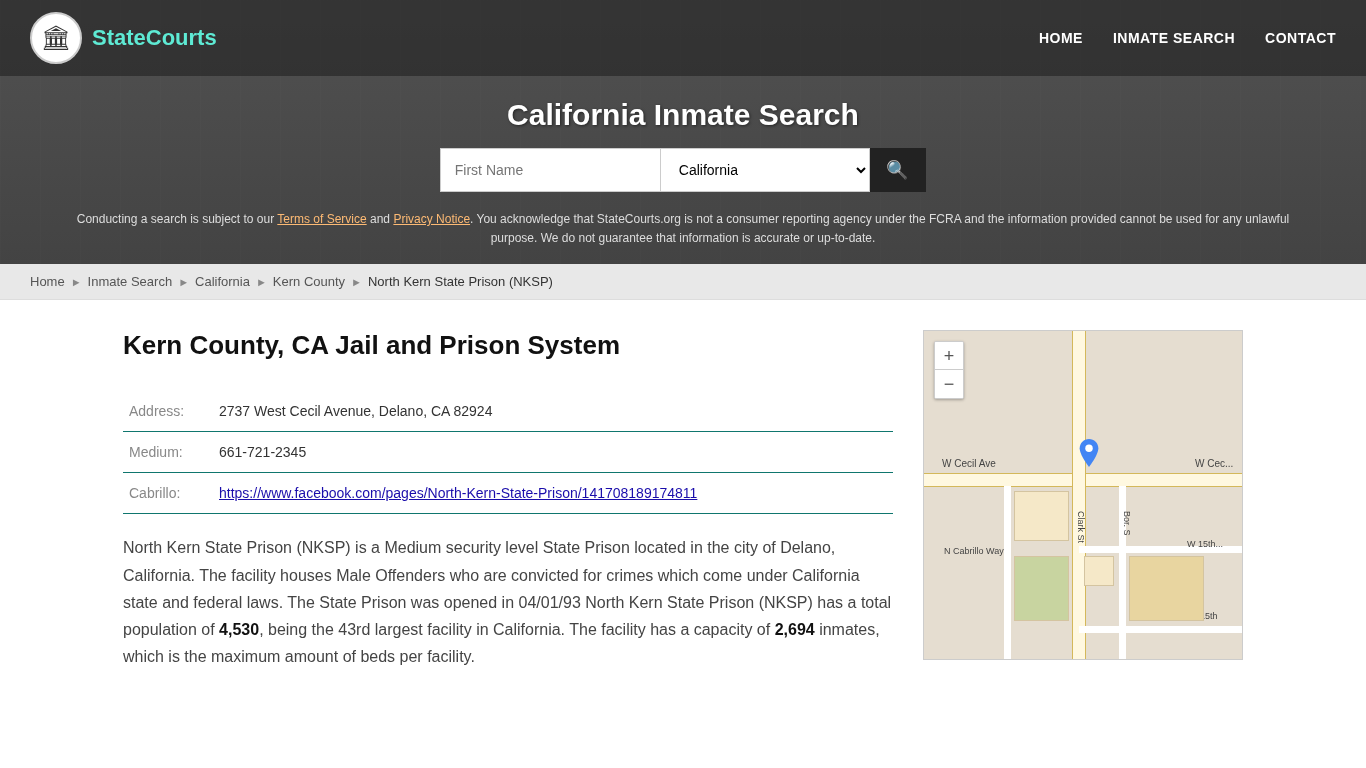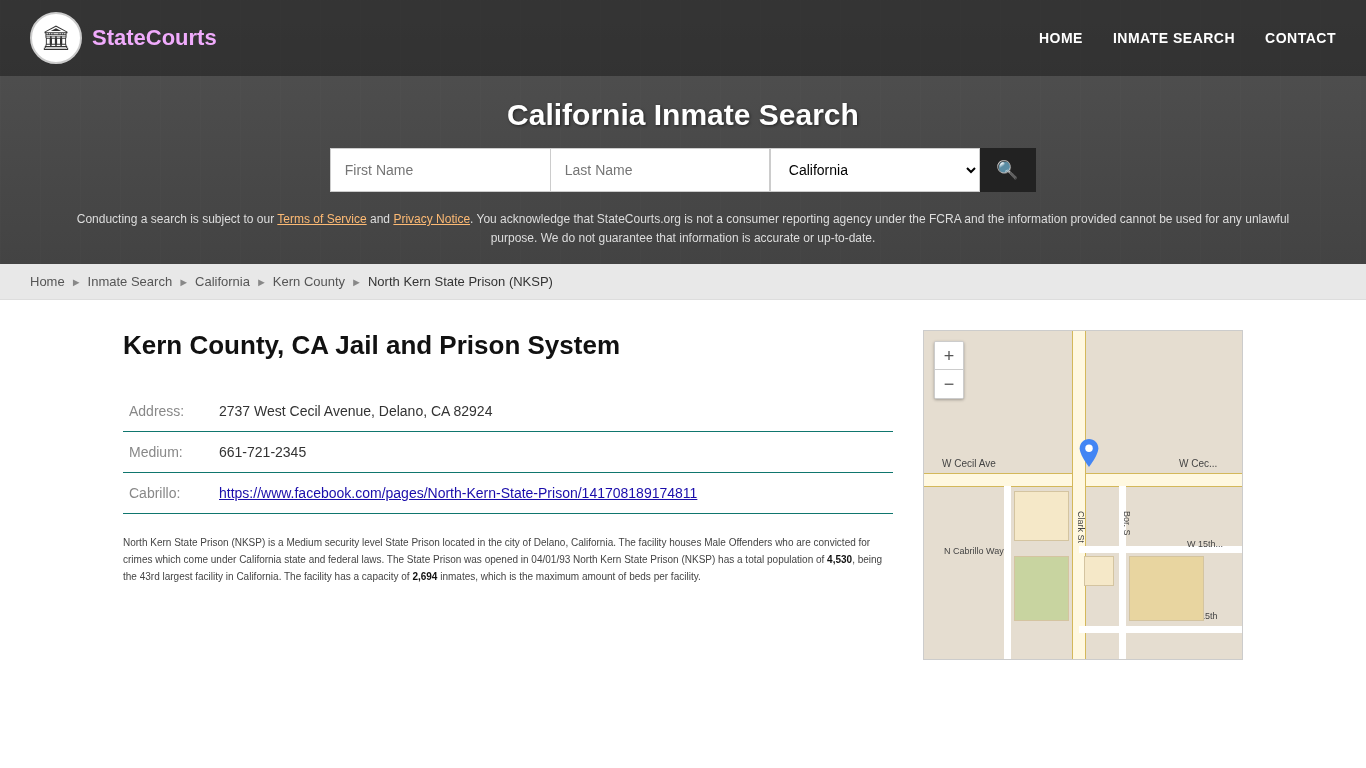--- a/index.html
+++ b/index.html
@@ -45,21 +45,21 @@
       display: flex;
       align-items: center;
       justify-content: center;
       font-size: 24px;
       color: #333;
       border: 2px solid #ccc;
     }
     .logo-text {
       font-size: 22px;
       font-weight: bold;
-      color: #f0abfc;
+      color: #5eead4;
     }
     .nav-links {
       display: flex;
       gap: 30px;
       list-style: none;
     }
     .nav-links a {
       color: white;
       text-decoration: none;
       font-size: 14px;
@@ -195,21 +195,21 @@
       font-size: 14px;
     }
     .info-value a {
       color: #1a0dab;
       text-decoration: underline;
     }
 
     .description-text {
       color: #444;
       line-height: 1.7;
-      font-size: 10px;
+      font-size: 16px;
     }
     .description-text strong {
       color: #111;
       font-weight: bold;
     }
 
     
     .map-container {
       width: 100%;
       height: 330px;
@@ -318,21 +318,20 @@
         <li><a href="#">HOME</a></li>
         <li><a href="#">INMATE SEARCH</a></li>
         <li><a href="#">CONTACT</a></li>
       </ul>
     </nav>
 
     <h1 class="hero-title">California Inmate Search</h1>
 
     <div class="search-bar">
       <input type="text" placeholder="First Name" style="">
-      <input type="text" placeholder="Last Name" style="">
       <select>
         <option>Select State</option>
         <option>Alabama</option><option>Alaska</option><option>Arizona</option>
         <option>Arkansas</option><option selected="">California</option>
         <option>Colorado</option><option>Connecticut</option>
       </select>
       <button class="search-btn">
         <span>🔍</span>
       </button>
     </div>
@@ -394,21 +393,21 @@
       <div class="map-road-major-v" style="left: 148px;"></div>
 
       <div class="map-road-minor-v" style="left: 195px; top: 155px; height: 175px; background: white;"></div>
 
       <div class="map-road-minor-h" style="top: 215px; left: 155px; width: 165px;"></div>
       <div class="map-road-minor-h" style="top: 295px; left: 155px; width: 165px;"></div>
 
       <div class="map-road-minor-v" style="left: 80px; top: 155px; height: 175px;"></div>
 
       <span class="map-road-label" style="top: 127px; left: 18px; color: #444; font-size: 10px;">W Cecil Ave</span>
-      <span class="map-road-label" style="top: 127px; left: 255px; color: #444; font-size: 10px;">W Cec...</span>
+      <span class="map-road-label" style="top: 127px; left: 271px; color: #444; font-size: 10px;">W Cec...</span>
       <span class="map-road-label" style="top: 180px; left: 152px; writing-mode: vertical-rl; color: #444; font-size: 9px;">Clark St</span>
       <span class="map-road-label" style="top: 180px; left: 198px; writing-mode: vertical-rl; color: #444; font-size: 9px;">Bor. S</span>
       <span class="map-road-label" style="top: 215px; left: 20px; color: #444; font-size: 9px;">N Cabrillo Way</span>
       <span class="map-road-label" style="top: 208px; left: 263px; color: #444; font-size: 9px;">W 15th...</span>
       <span class="map-road-label" style="top: 280px; left: 265px; color: #444; font-size: 9px;">W 15th</span>
 
       <div class="map-block" style="left: 90px; top: 160px; width: 55px; height: 50px;"></div>
       <div class="map-block map-block-tan" style="left: 205px; top: 225px; width: 75px; height: 65px;"></div>
       <div class="map-block" style="left: 90px; top: 225px; width: 55px; height: 65px; background: #c8d4a0;"></div>
       <div class="map-block" style="left: 160px; top: 225px; width: 30px; height: 30px;"></div>

